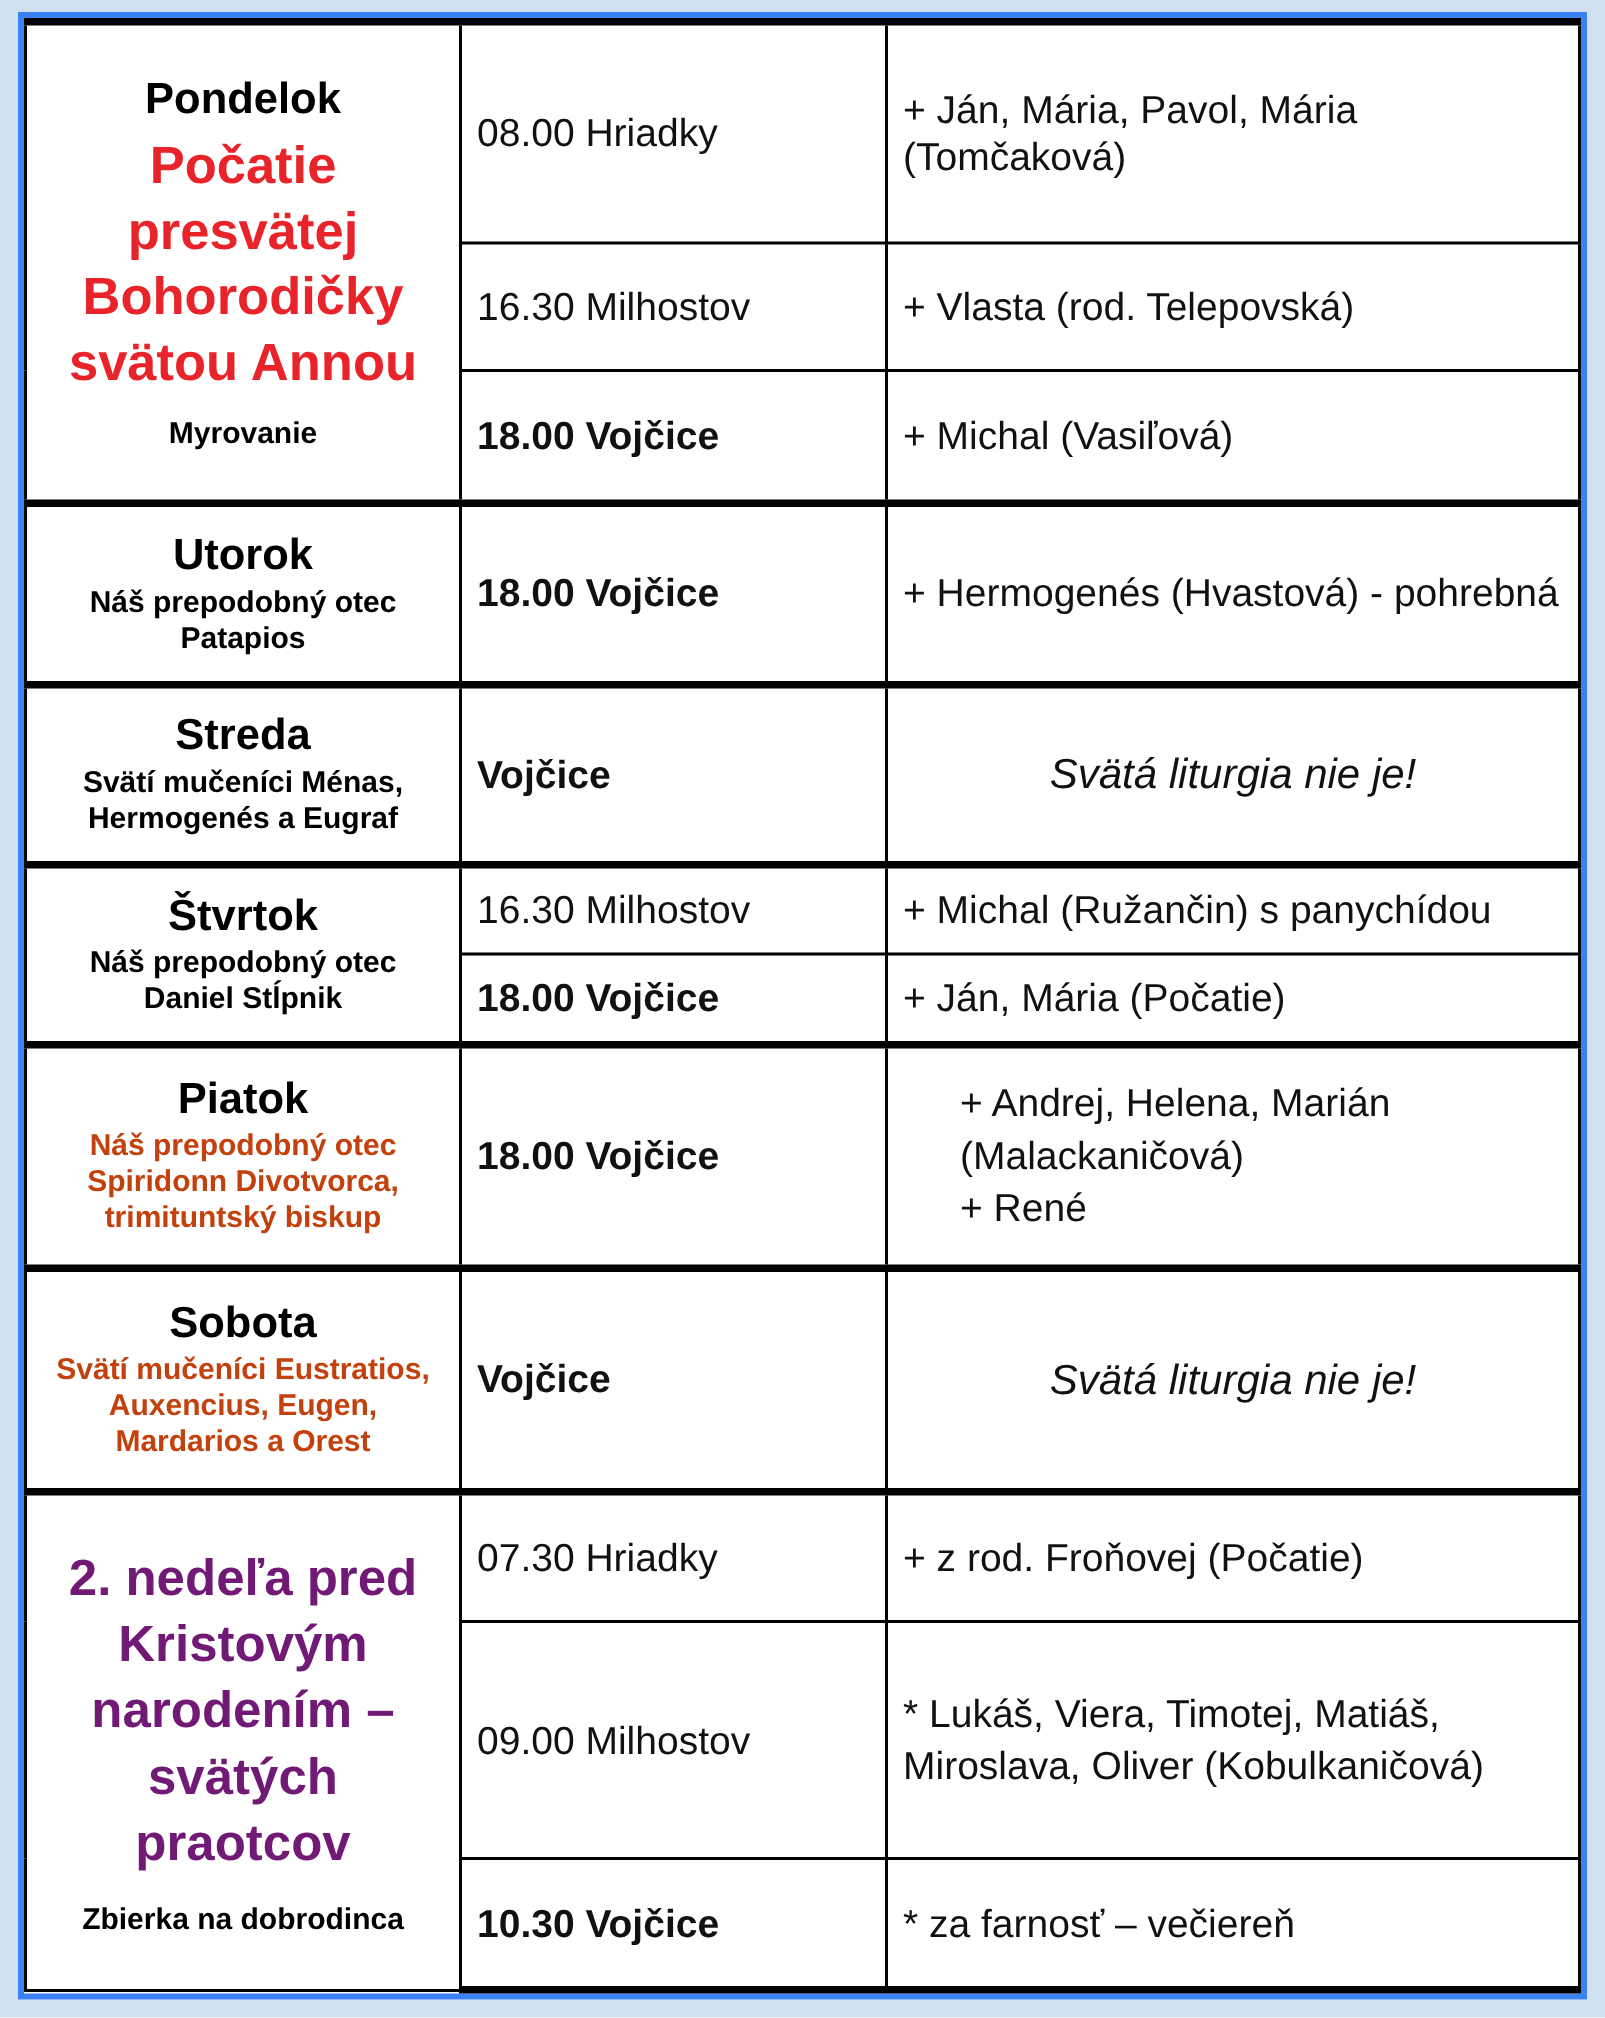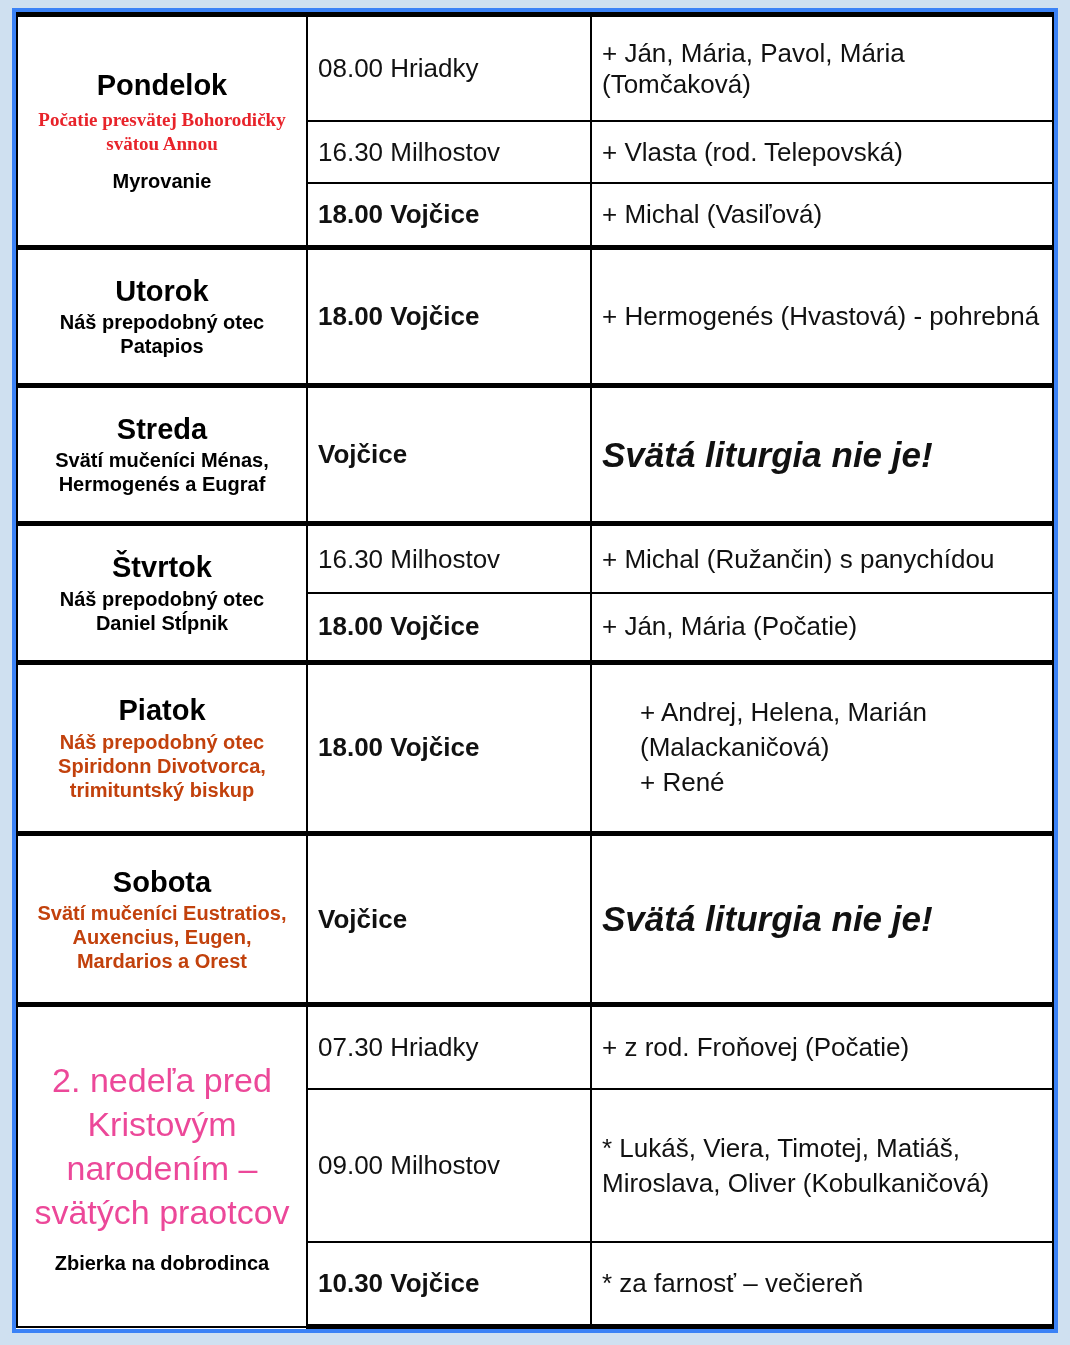--- a/index.html
+++ b/index.html
@@ -68,49 +68,49 @@
   .daysub {
     font-size: 20px;
     font-weight: bold;
     color: #000;
     line-height: 1.2;
   }
   .daysub.green {
     color: #c2410c;
   }
   .feast-red {
-    font-size: 19px;
+    font-size: 35px;
     font-weight: bold;
     color: #e8232a;
     line-height: 1.25;
     margin: 6px 0;
-    font-family: Liberation Serif, serif;
   }
   .big-red {
     font-size: 34px;
-    font-weight: normal;
-    color: #ec4899;
+    font-weight: bold;
+    color: #701a75;
     line-height: 1.3;
   }
   .note {
     font-size: 20px;
     font-weight: bold;
     color: #000;
     margin-top: 14px;
   }
   .note-top {
     margin-top: 18px;
   }
   .bold-time {
     font-weight: bold;
   }
   .noliturgy {
-    font-size: 35px;
-    font-weight: bold;
+    font-size: 28px;
+    font-weight: normal;
     font-style: italic;
+    text-align: center;
     display: block;
   }
   .multiline {
     line-height: 1.35;
   }
 </style>
 </head>
 <body>
 
 <div class="page">

